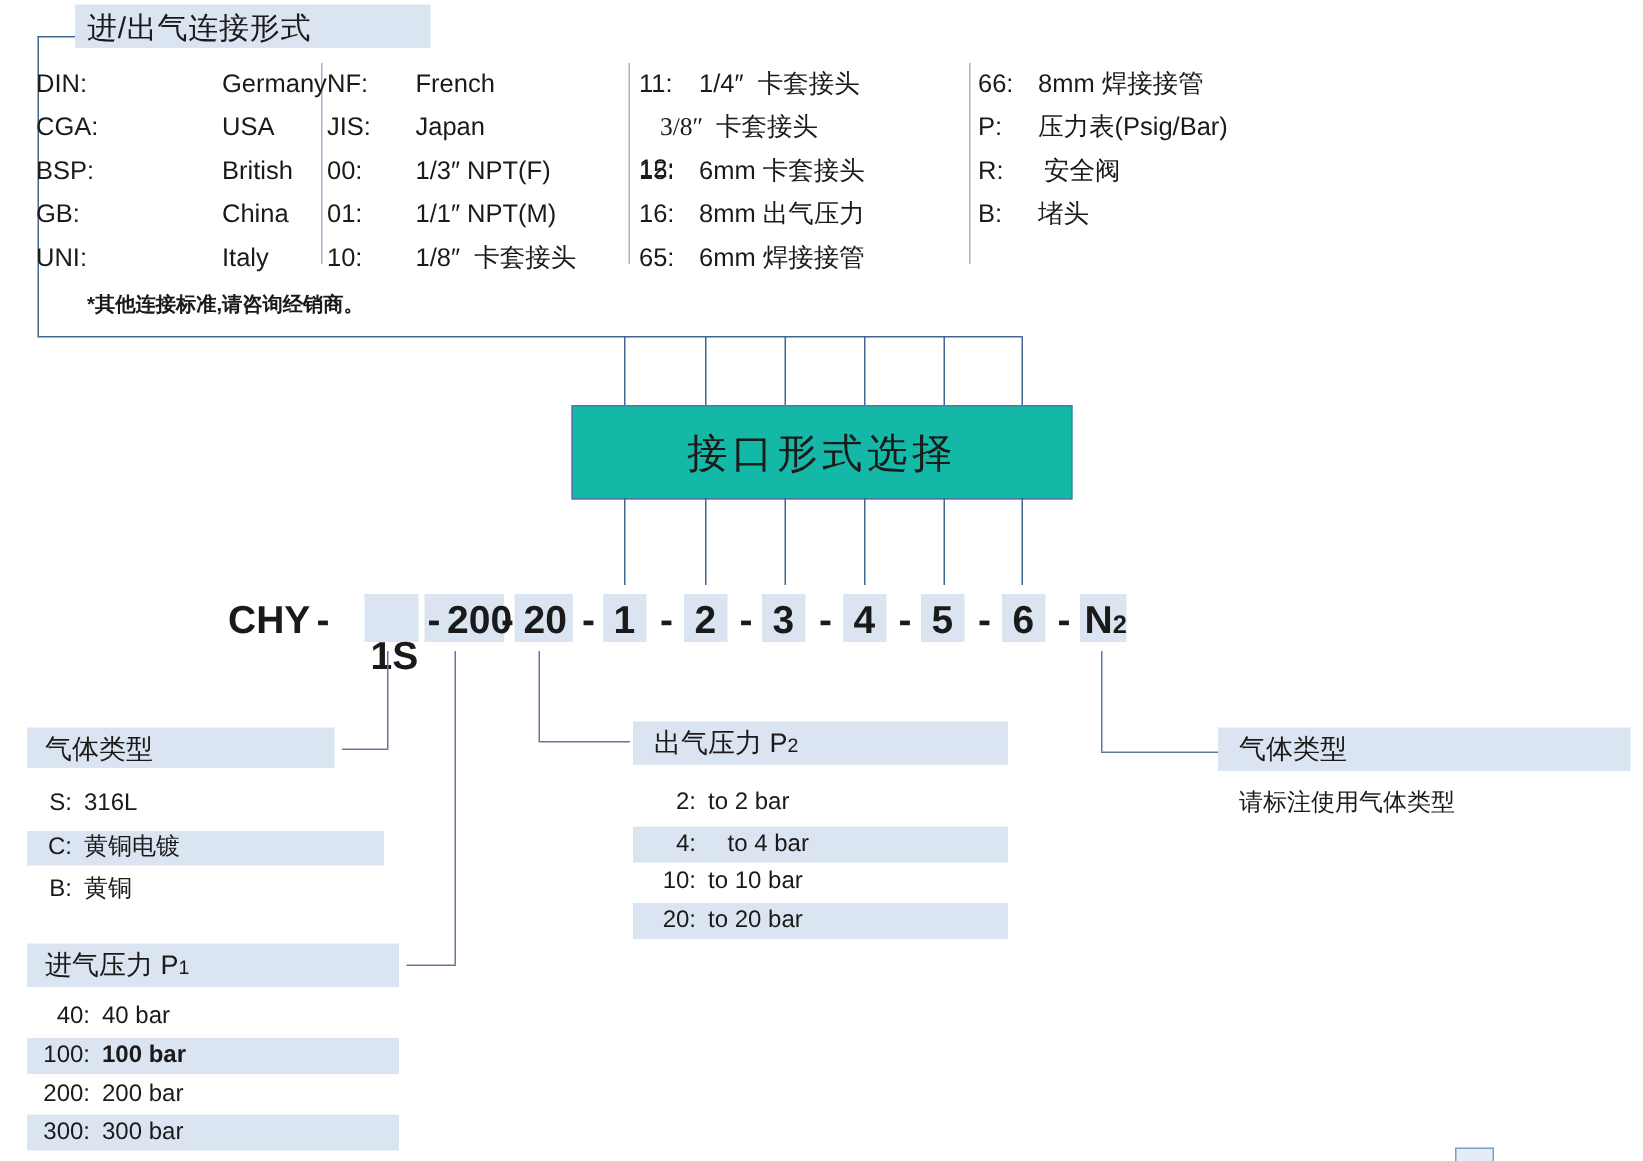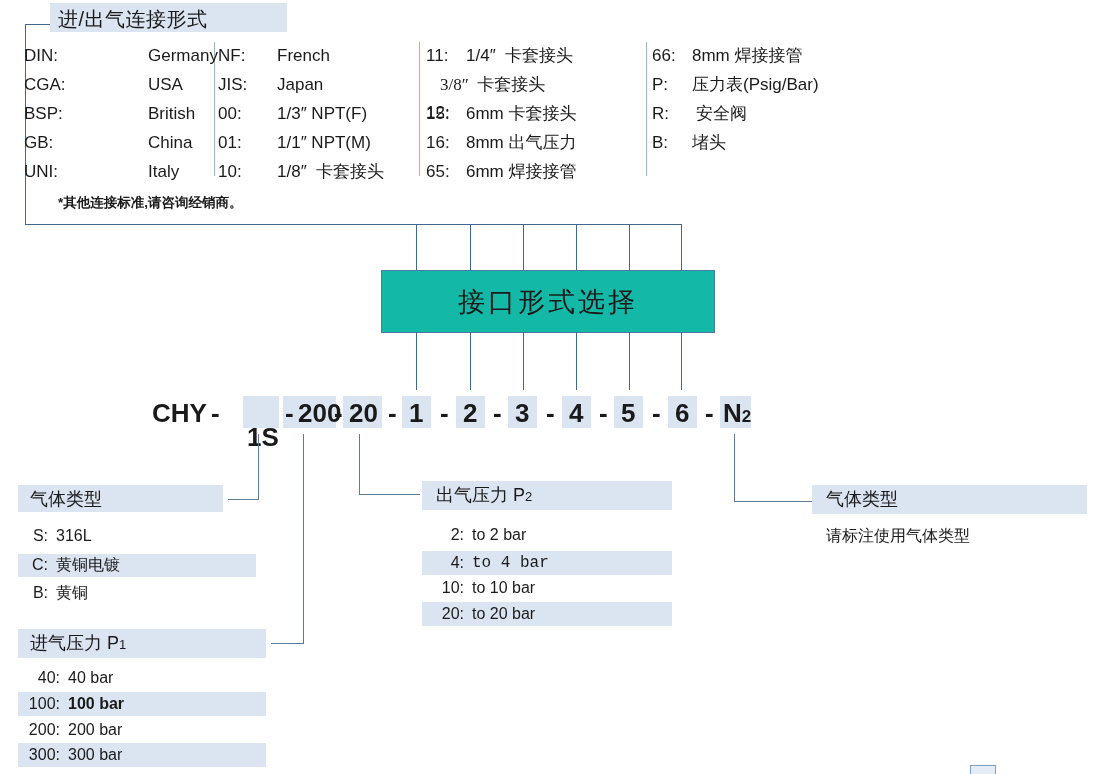--- a/index.html
+++ b/index.html
@@ -259,21 +259,21 @@
   <div class="txt row-val" style="left:68px; top:747px;">300 bar</div>
 
   <div class="hl" style="left:422px; top:481px; width:250px; height:29px;"></div>
   <div class="txt grp-title" style="left:436px; top:486px;"><span>出气压力 P</span><span class="sub">2</span></div>
 
   <div class="txt row-code" style="left:412px; top:527px; width:52px;">2:</div>
   <div class="txt row-val" style="left:472px; top:527px;">to 2 bar</div>
 
   <div class="hl" style="left:422px; top:551px; width:250px; height:24px;"></div>
   <div class="txt row-code" style="left:412px; top:555px; width:52px;">4:</div>
-  <div class="txt row-val" style="left:472px; top:555px;font-family:Liberation Mono, monospace;">to 4 bar</div>
+  <div class="txt row-val" style="left:485px; top:555px;">to 4 bar</div>
 
   <div class="txt row-code" style="left:412px; top:580px; width:52px;">10:</div>
   <div class="txt row-val" style="left:472px; top:580px;">to 10 bar</div>
 
   <div class="hl" style="left:422px; top:602px; width:250px; height:24px;"></div>
   <div class="txt row-code" style="left:412px; top:606px; width:52px;">20:</div>
   <div class="txt row-val" style="left:472px; top:606px;">to 20 bar</div>
 
   <div class="hl" style="left:812px; top:485px; width:275px; height:29px;"></div>
   <div class="txt grp-title" style="left:826px; top:490px;">气体类型</div>

